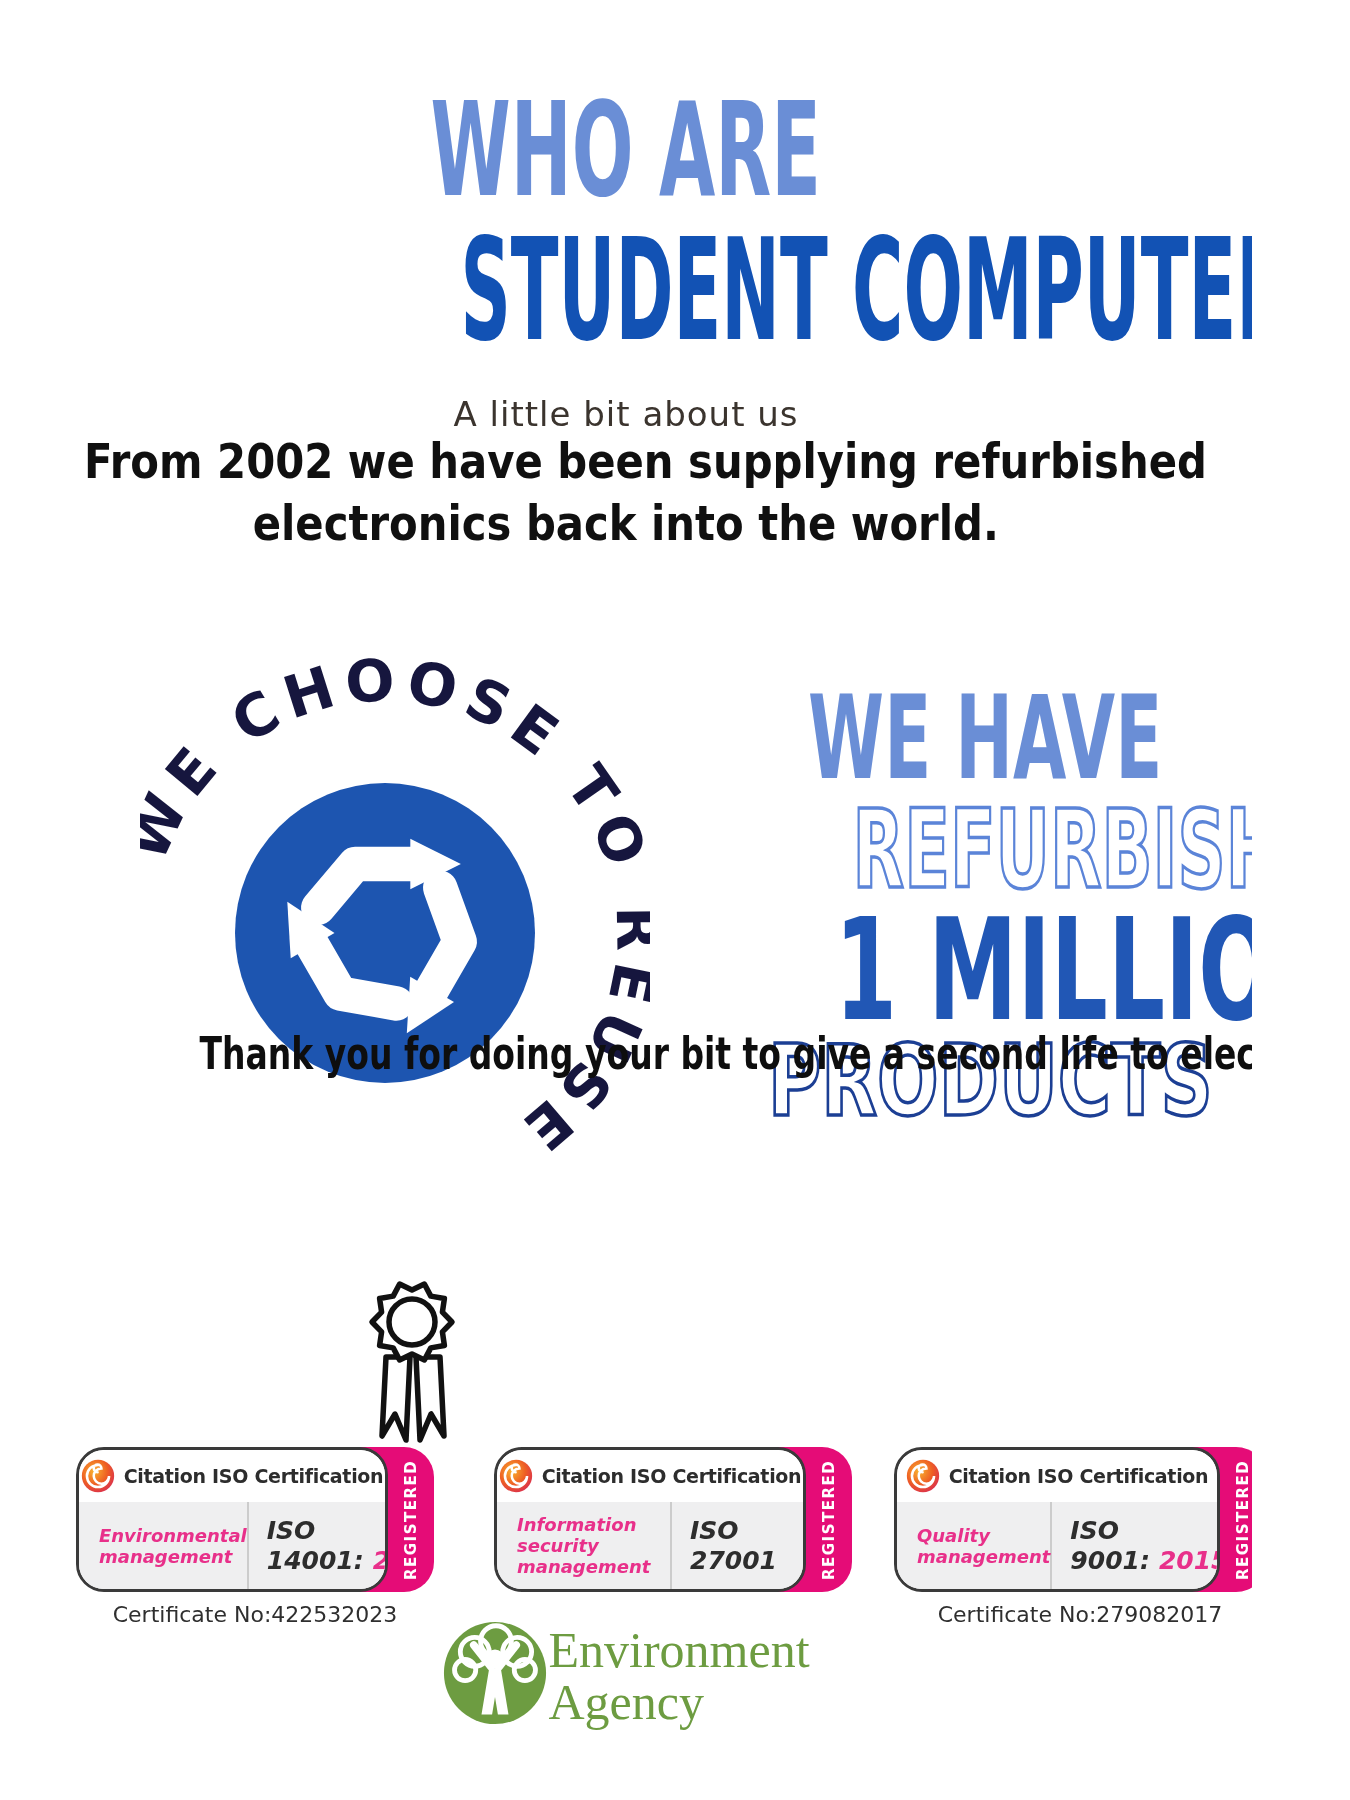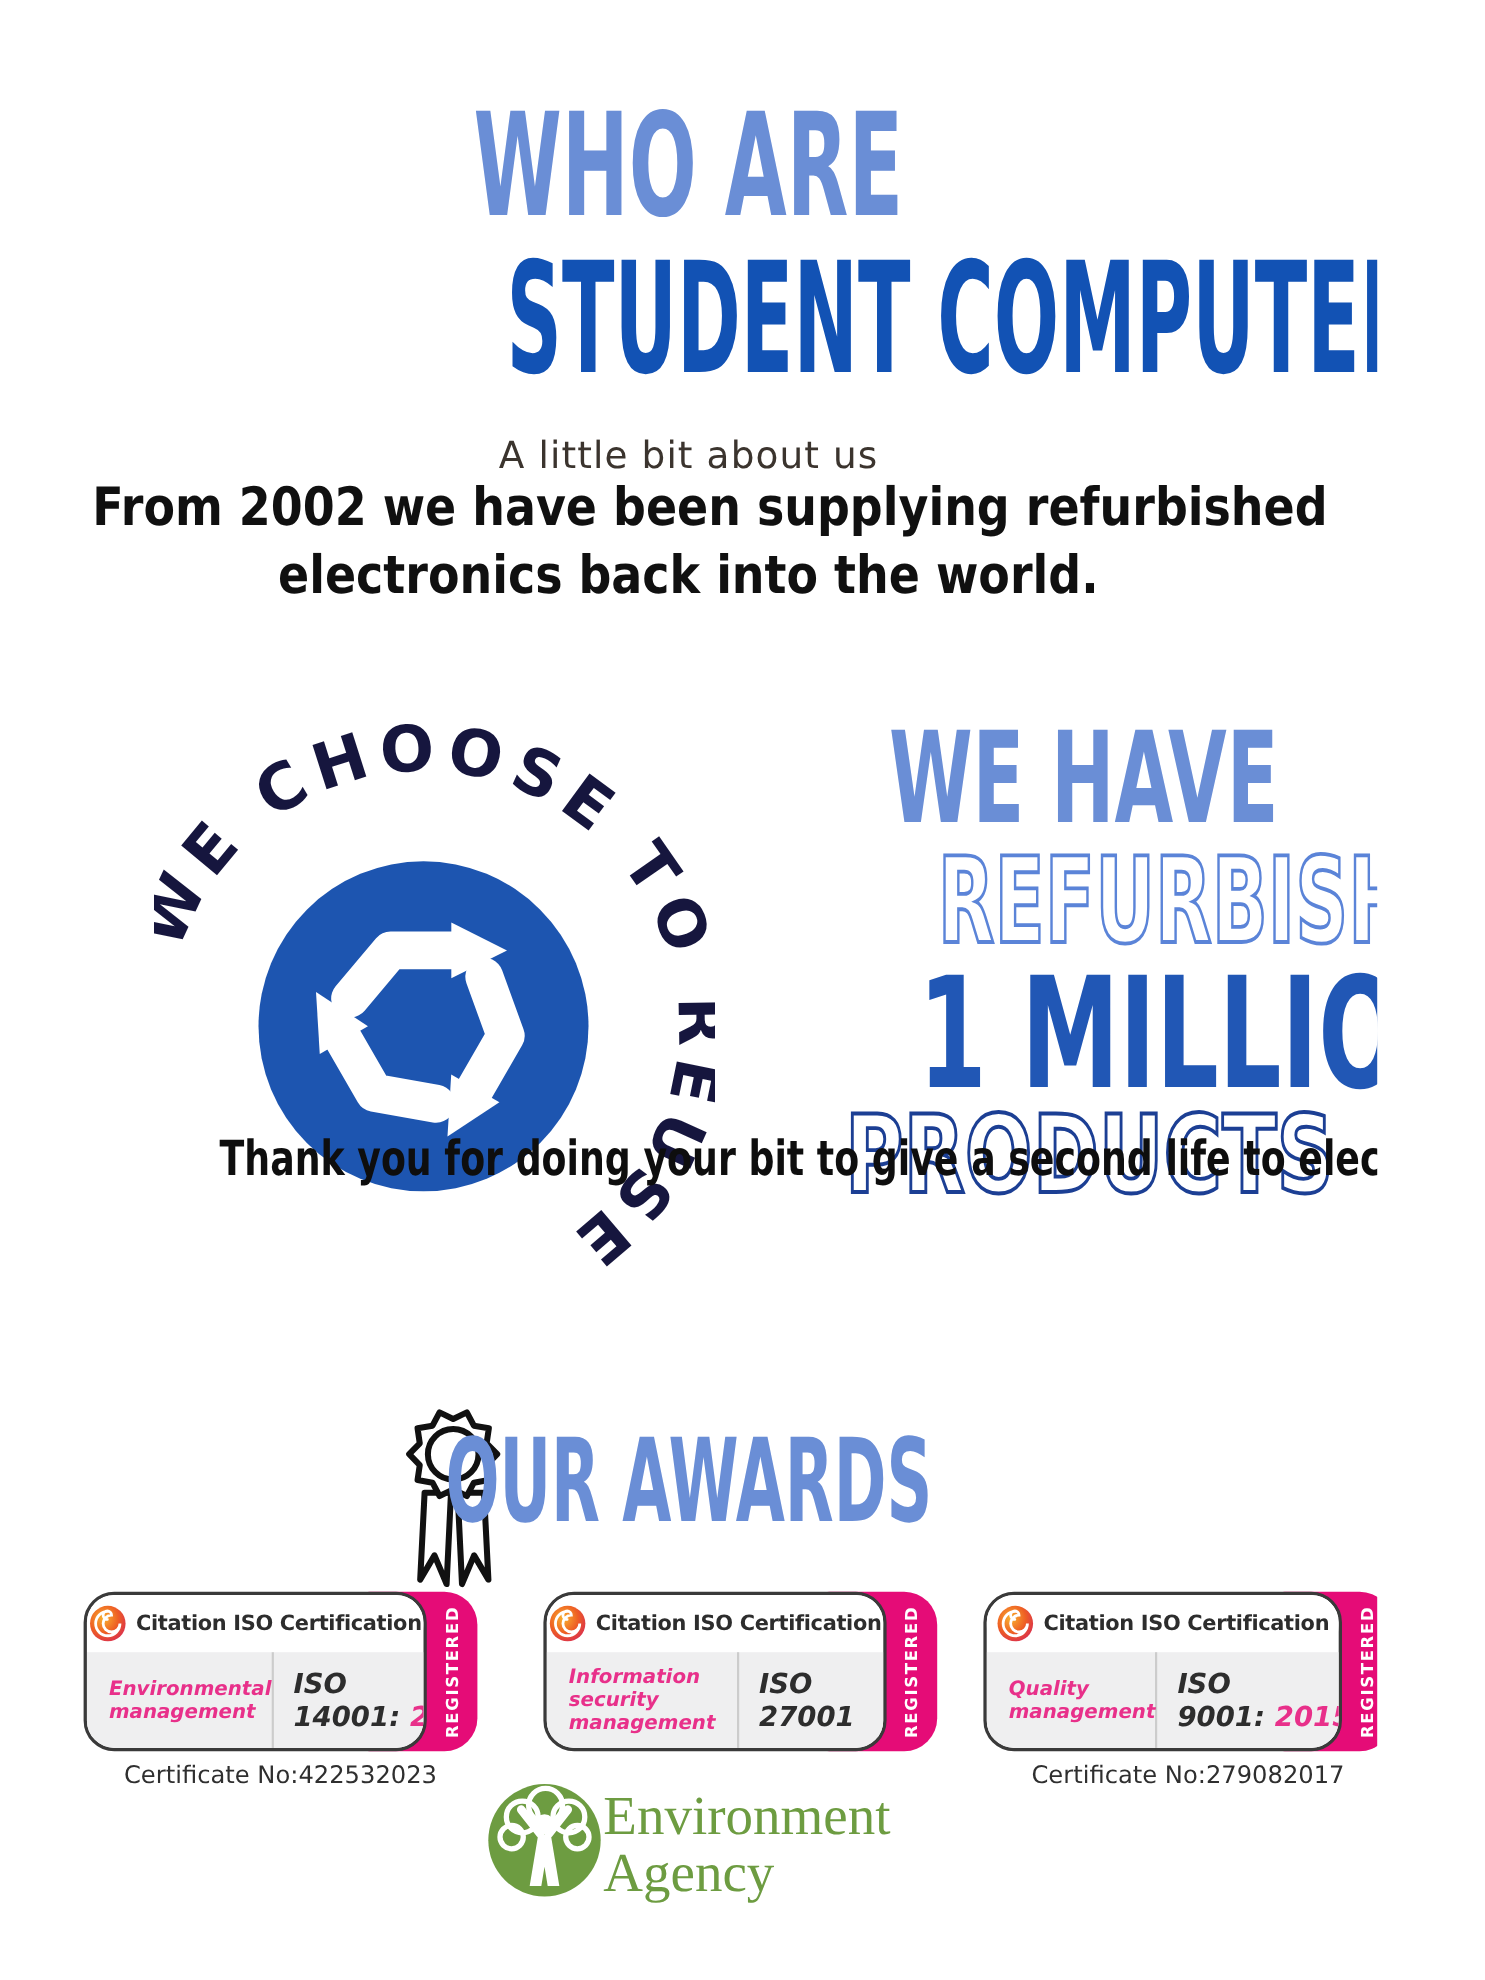--- a/index.html
+++ b/index.html
@@ -12,21 +12,21 @@
   .title1{top:92px;font-size:130px;line-height:.9;font-weight:bold;color:#6a8ed6;}
   .title1 .sx{transform:scaleX(.56);}
   .title2{top:228px;font-size:140px;line-height:.9;font-weight:bold;color:#1252b4;}
   .title2 .sx{transform:scaleX(.50);}
   .subtitle{top:394px;font-size:34px;color:#3b342e;letter-spacing:1px;}
   .intro{top:430px;font-size:48px;line-height:62px;font-weight:bold;color:#101010;}
   .intro .sx{transform:scaleX(.87);}
 
   .reuse-wrap{left:140px;top:618px;width:510px;height:580px;}
 
-  .stats{left:690px;top:636px;width:560px;text-align:left;}
+  .stats{left:690px;top:666px;width:560px;text-align:left;}
   .stat-l1{font-size:115px;line-height:.9;font-weight:bold;color:#6a8ed6;margin-top:21px;}
   .stat-l1 .sx{transform:scaleX(.60);}
   .stat-l2{font-size:108px;line-height:.9;font-weight:bold;color:#fff;
            -webkit-text-stroke:3.5px #5b84d8;margin-top:10px;}
   .stat-l2 .sx{transform:scaleX(.62);}
   .stat-l3{font-size:140px;line-height:.9;font-weight:bold;color:#2157b5;margin-top:10px;}
   .stat-l3 .sx{transform:scaleX(.64);}
   .stat-l4{font-size:98px;line-height:.9;font-weight:bold;color:#fff;
            -webkit-text-stroke:3.5px #1c3f94;margin-top:3px;}
   .stat-l4 .sx{transform:scaleX(.74);}
@@ -115,23 +115,20 @@
   <div class="abs ctr thanks">
     <span class="sx">Thank you for doing your bit to give a second life to electronics.</span>
   </div>
 
   <svg class="abs ribbon-wrap" viewBox="0 0 122 190">
     <polygon points="34,95 58,95 54,178 43,152 30,174" fill="#ffffff" stroke="#111111" stroke-width="5.5" stroke-linejoin="round"></polygon>
     <polygon points="64,95 88,95 92,174 79,152 68,178" fill="#ffffff" stroke="#111111" stroke-width="5.5" stroke-linejoin="round"></polygon>
     <polygon points="100,60 90.4,69.9 92.4,83.5 78.8,85.9 72.4,98 60,92 47.6,98 41.2,85.9 27.6,83.5 29.6,69.9 20,60 29.6,50.1 27.6,36.5 41.2,34.1 47.6,22 60,28 72.4,22 78.8,34.1 92.4,36.5 90.4,50.1" fill="#ffffff" stroke="#111111" stroke-width="5.5" stroke-linejoin="round"></polygon>
     <circle cx="60" cy="60" r="23" fill="#ffffff" stroke="#111111" stroke-width="5.5"></circle>
   </svg>
-  <div class="abs ctr awards-head">
-    <span class="sx">OUR AWARDS</span>
-  </div>
 
   <div class="badge b1">
     <div class="tab"></div>
     <div class="tab-label">REGISTERED</div>
     <div class="card">
       <div class="card-top">
         <svg width="34" height="34" viewBox="0 0 40 40">
           <defs>
               <radialGradient id="cg1" cx="38%" cy="35%" r="75%">
             <stop offset="0%" stop-color="#f9b32f"></stop>

